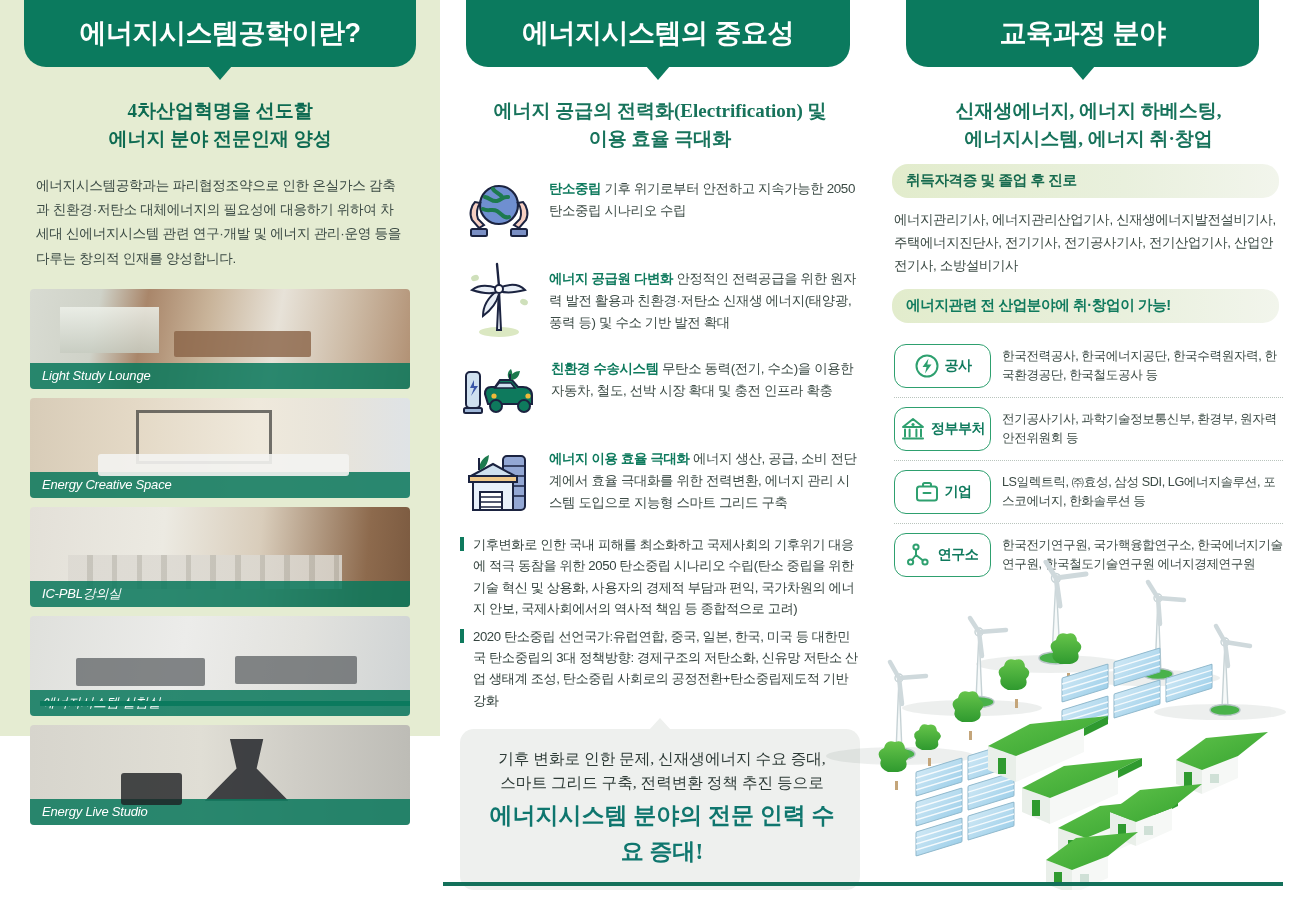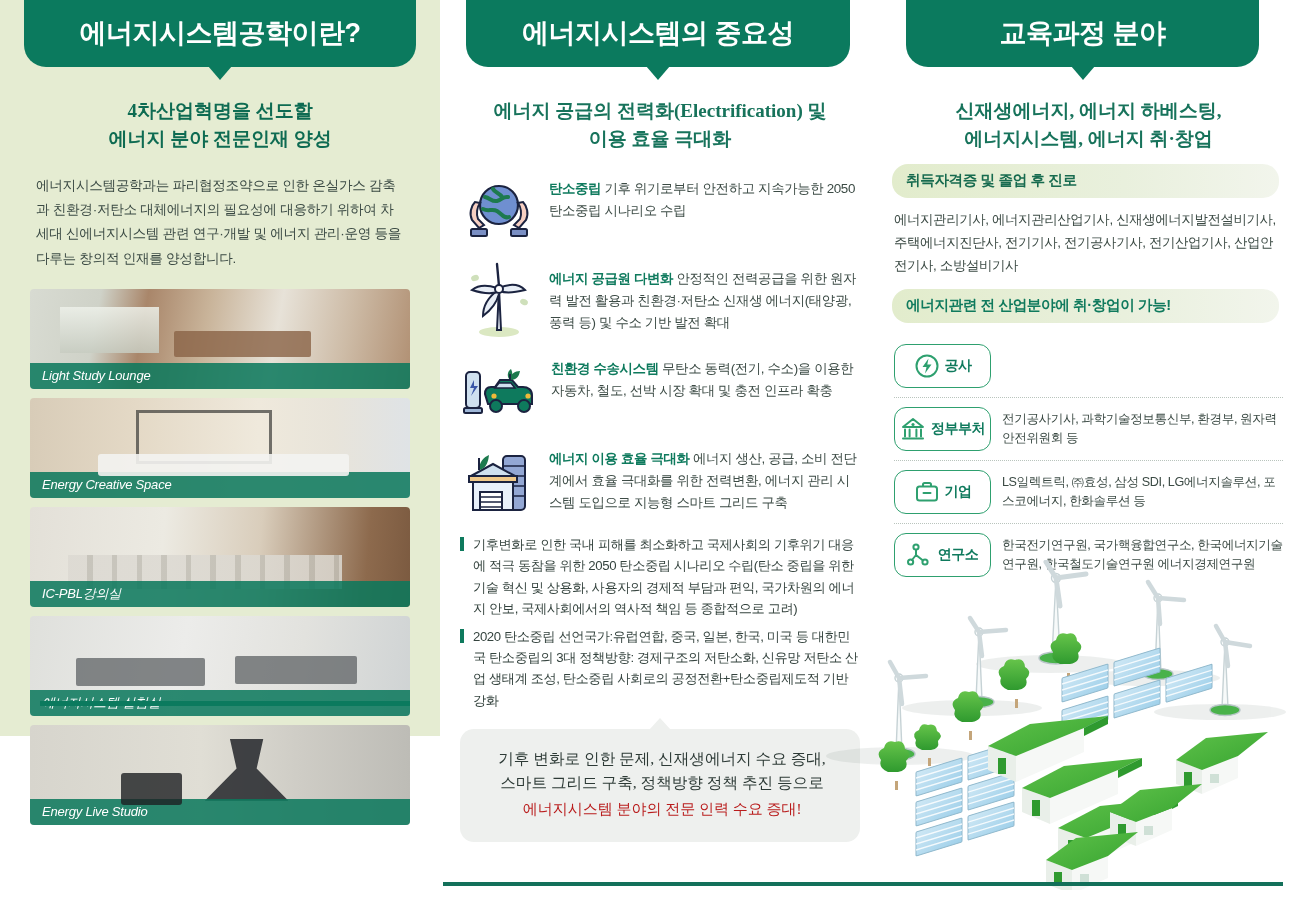--- a/index.html
+++ b/index.html
@@ -109,21 +109,21 @@
     position:relative;
     text-align:center;
     font-family:"Liberation Serif","DejaVu Serif",serif;
     font-size:15.6px;line-height:1.55;color:#2d3a36;
   }
   .callout::before{
     content:"";position:absolute;top:-11px;left:50%;margin-left:-11px;
     width:0;height:0;border-left:11px solid transparent;border-right:11px solid transparent;
     border-bottom:12px solid #eef0ee;
   }
-  .callout .hl{display:block;color:#b91c1c;font-weight:normal;font-size:15px;margin-top:3px;}
+  .callout .hl{display:block;color:#0f766e;font-weight:bold;font-size:23px;margin-top:3px;}
 
   
   .pill{
     margin:12px 18px 0 12px;
     background:linear-gradient(90deg,#e2eccc 0%,#e9f0dd 60%,#f2f5ec 100%);
     border-radius:16px;
     padding:7px 0 8px 14px;
     font-size:14.6px;font-weight:bold;color:#176b4f;letter-spacing:-0.4px;
   }
   .pill.alt{color:#0f7a5d;}
@@ -281,21 +281,21 @@
       </div>
     </div>
 
     <div class="notes">
       <div class="note">기후변화로 인한 국내 피해를 최소화하고 국제사회의 기후위기 대응에 적극 동참을 위한 2050 탄소중립 시나리오 수립(탄소 중립을 위한 기술 혁신 및 상용화, 사용자의 경제적 부담과 편익, 국가차원의 에너지 안보, 국제사회에서의 역사적 책임 등 종합적으로 고려)</div>
       <div class="note">2020 탄소중립 선언국가:유럽연합, 중국, 일본, 한국, 미국 등 대한민국 탄소중립의 3대 정책방향: 경제구조의 저탄소화, 신유망 저탄소 산업 생태계 조성, 탄소중립 사회로의 공정전환+탄소중립제도적 기반 강화</div>
     </div>
 
     <div class="callout">
       <div>기후 변화로 인한 문제, 신재생에너지 수요 증대,</div>
-      <div>스마트 그리드 구축, 정책방향 정책 추진 등으로</div>
+      <div>스마트 그리드 구축, 전력변환 정책 추진 등으로</div>
       <span class="hl">에너지시스템 분야의 전문 인력 수요 증대!</span>
     </div>
   </div>
 
   <div class="col-right">
     <div class="tab tab-right">
       <span class="tab-text">교육과정 분야</span>
     </div>
 
     <div class="subtitle">
@@ -311,20 +311,21 @@
     <div class="career-list">
 
       <div class="career">
         <div class="career-chip">
           <svg width="26" height="26" viewBox="0 0 26 26" aria-hidden="true">
             <circle cx="13" cy="13" r="10.5" fill="none" stroke="#2ea06f" stroke-width="2"></circle>
             <path d="M14.5 5.5 L8.5 14 h4 l-1.5 6.5 6.5-9h-4.2z" fill="#2ea06f"></path>
           </svg>
           <span class="lbl">공사</span>
         </div>
+        <div class="career-text">한국전력공사, 한국에너지공단, 한국수력원자력, 한국환경공단, 한국철도공사 등</div>
       </div>
 
       <div class="career">
         <div class="career-chip">
           <svg width="26" height="26" viewBox="0 0 26 26" aria-hidden="true">
             <path d="M13 3 L23 11 H3 Z" fill="none" stroke="#2ea06f" stroke-width="2" stroke-linejoin="round"></path>
             <circle cx="13" cy="8.5" r="1.6" fill="#2ea06f"></circle>
             <path d="M5 13.5v7M9.6 13.5v7M16.4 13.5v7M21 13.5v7" stroke="#2ea06f" stroke-width="2" stroke-linecap="round"></path>
             <path d="M3 22.5h20" stroke="#2ea06f" stroke-width="2" stroke-linecap="round"></path>
           </svg>

